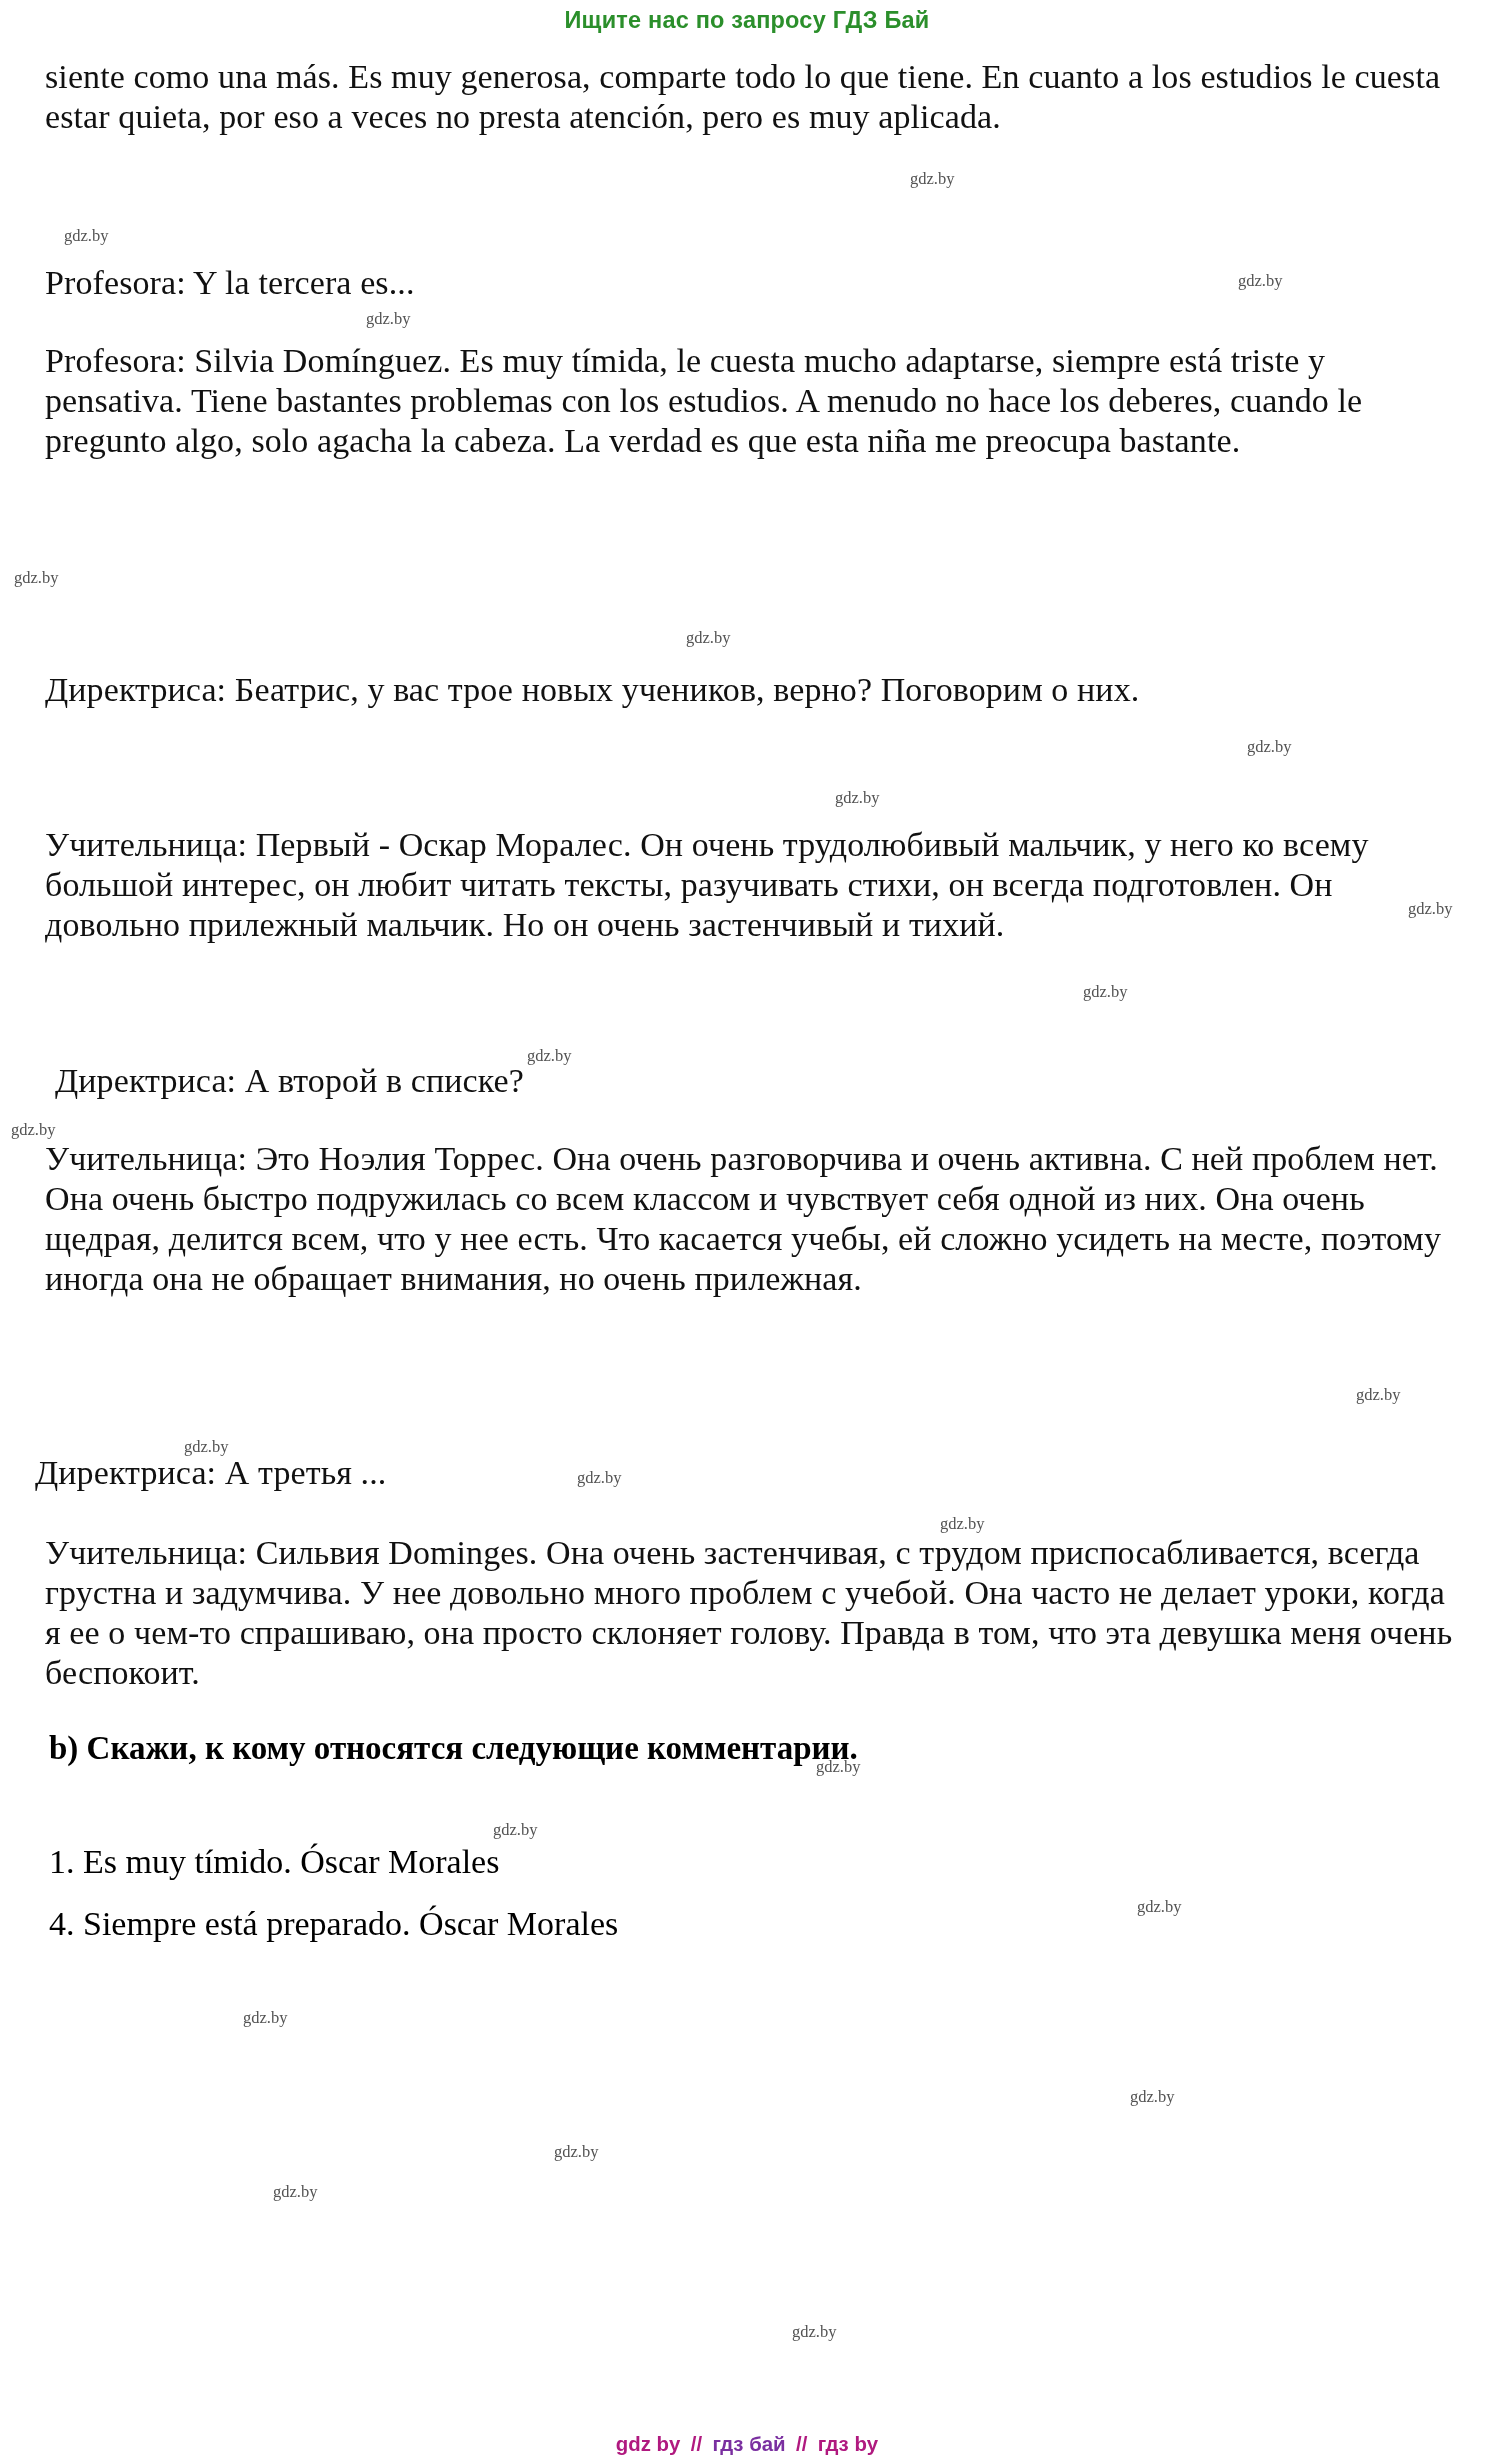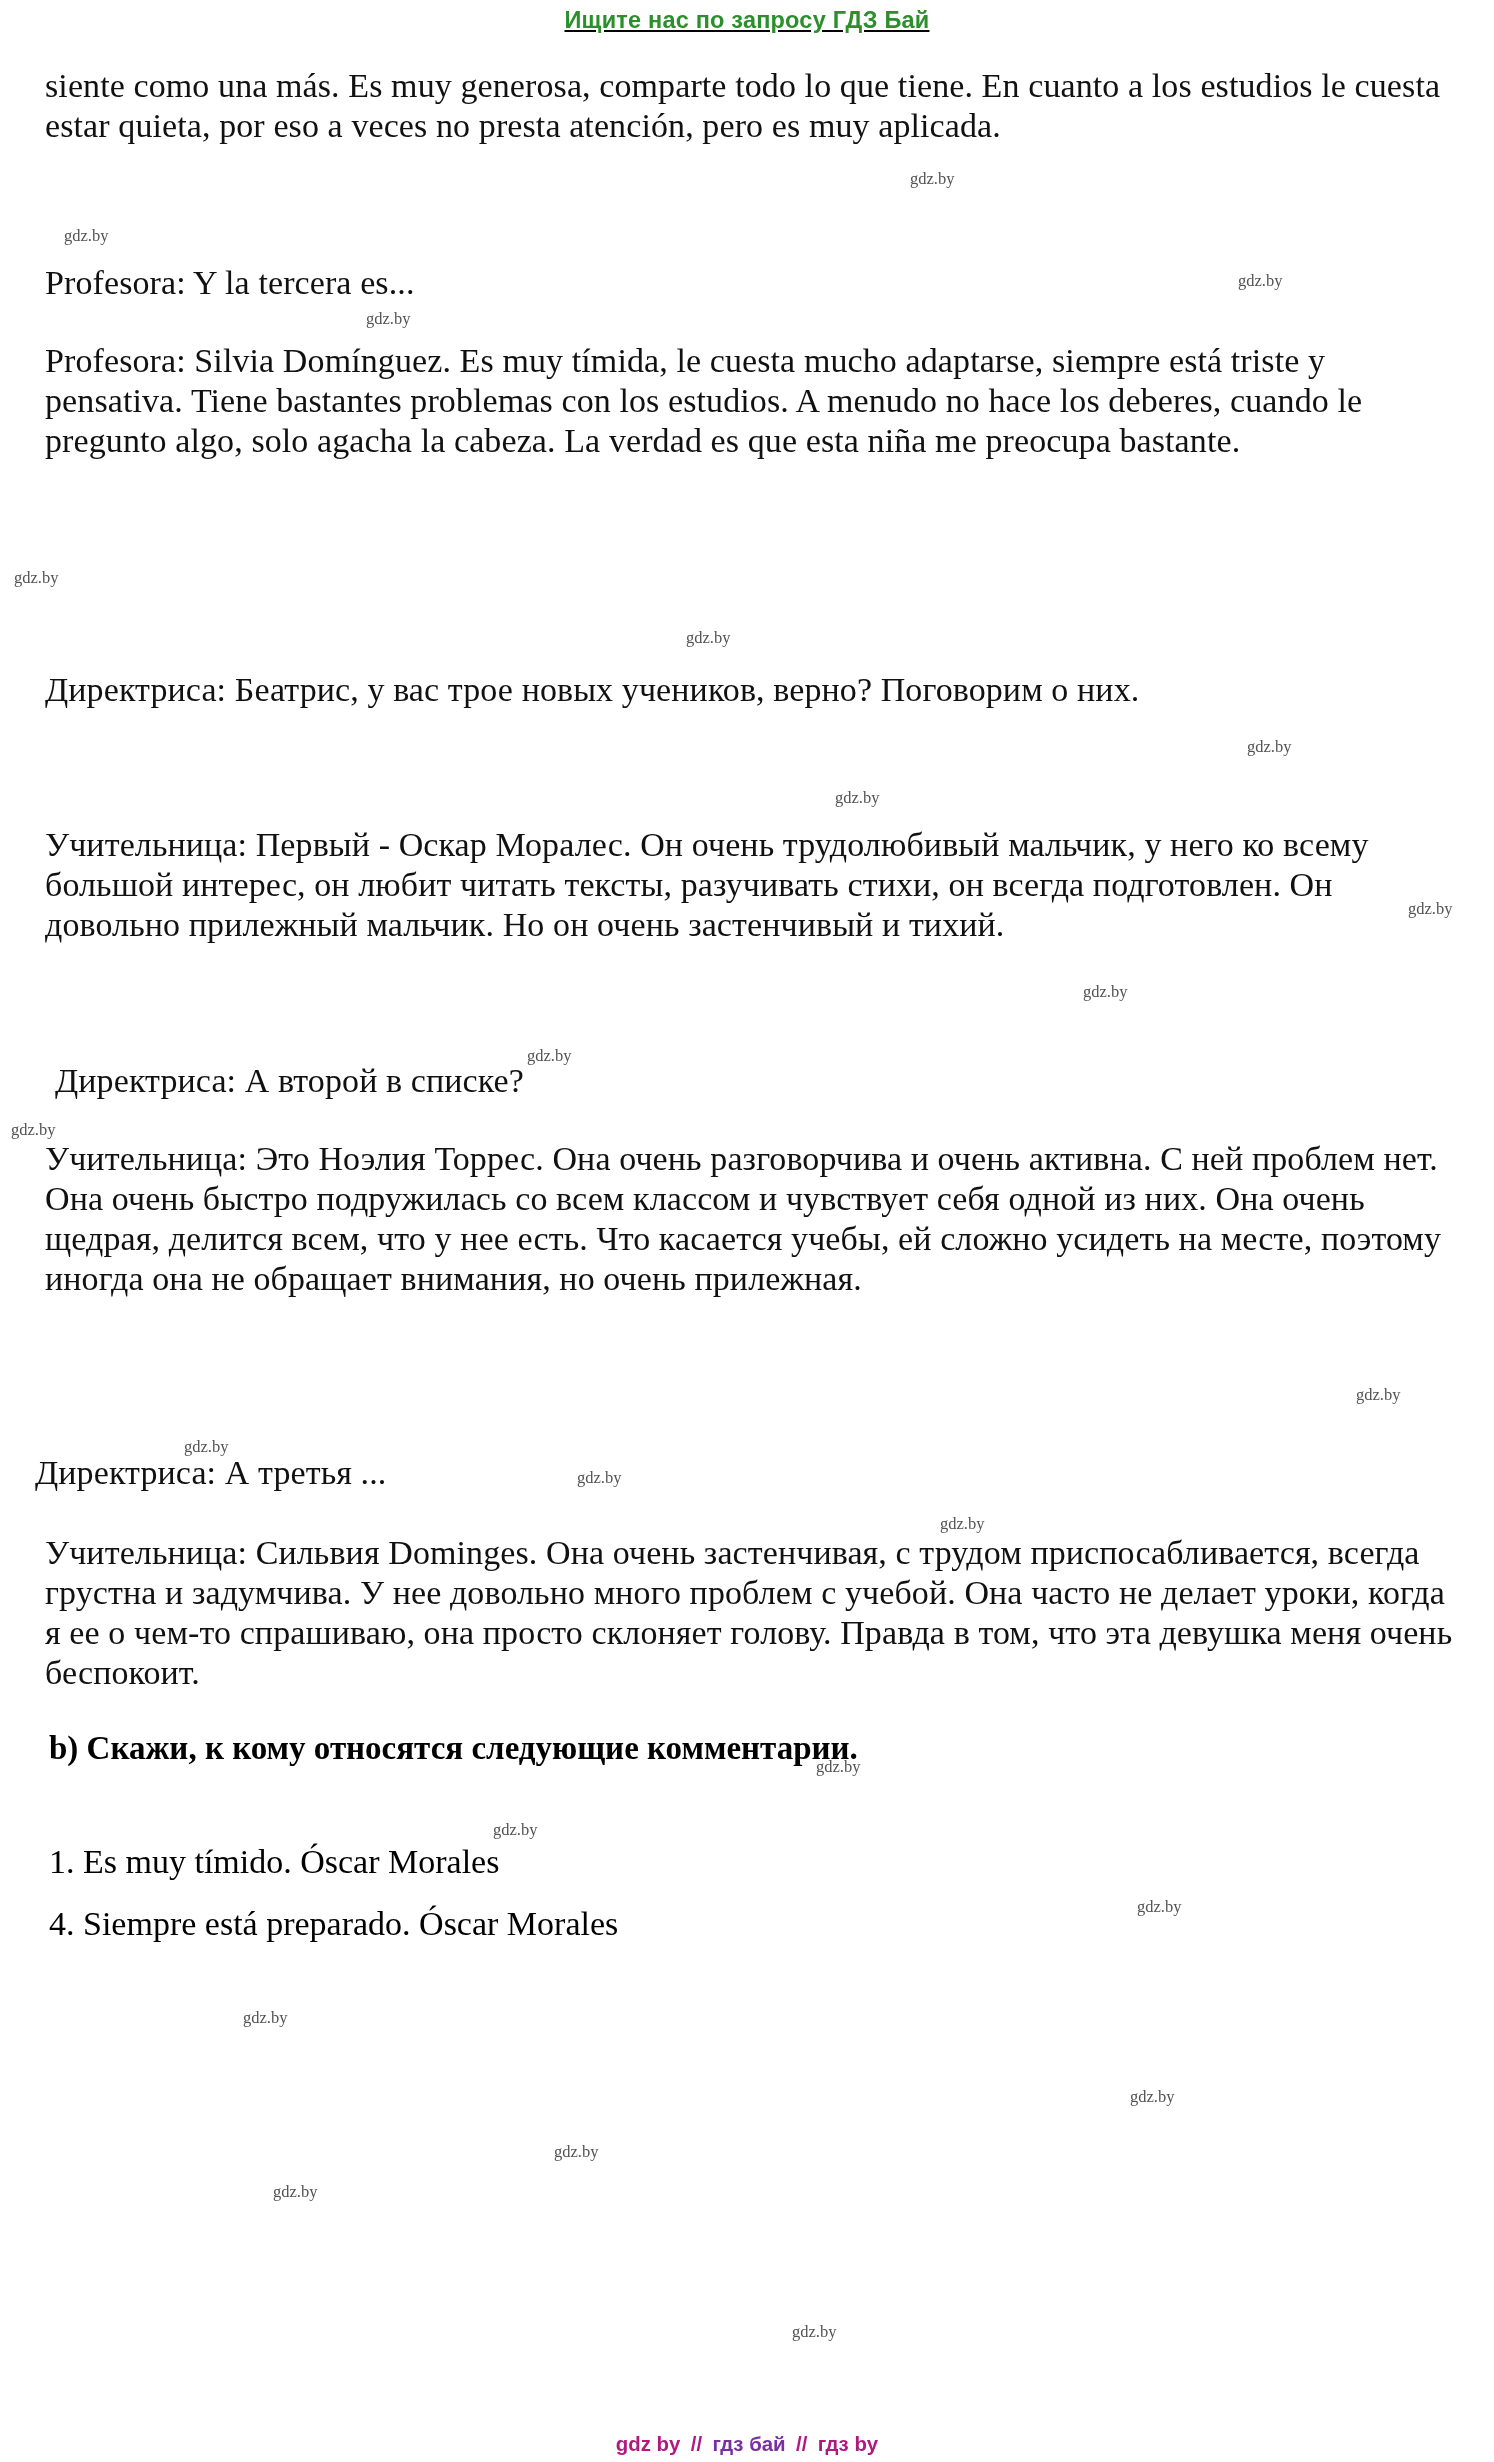--- a/index.html
+++ b/index.html
@@ -19,21 +19,20 @@
   
   .top-banner {
     position: absolute;
     top: 0;
     left: 0;
     width: 1494px;
     height: 41px;
     display: flex;
     align-items: center;
     justify-content: center;
-    text-decoration: underline;
   }
   .top-banner .banner-text {
     font-family: "Liberation Sans", sans-serif;
     font-weight: bold;
     font-size: 23.5px;
     color: #2b8f2b;
     letter-spacing: 0.2px;
   }
 
   
@@ -47,21 +46,21 @@
   .para {
     font-size: 34px;
     line-height: 1.18;
     letter-spacing: 0.1px;
     color: #111;
   }
 
   .block-es-1 {
     position: absolute;
     left: 45px;
-    top: 25px;
+    top: 16px;
     width: 1404px;
   }
   .block-dir-1 {
     position: absolute;
     left: 45px;
     top: 222px;
     width: 1098px;
   }
   .block-prof-1 {
     position: absolute;

